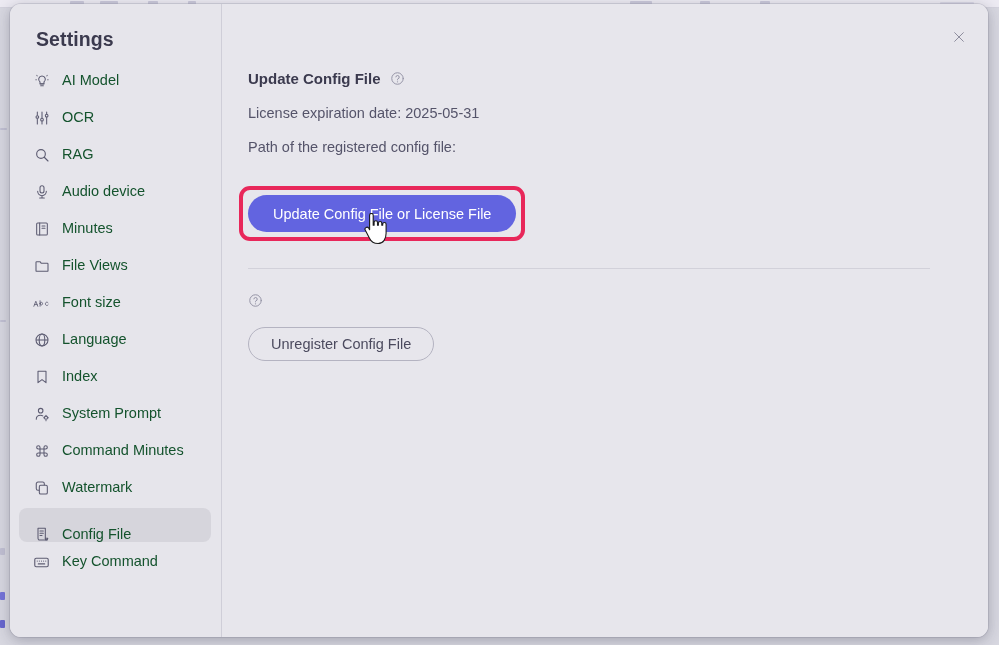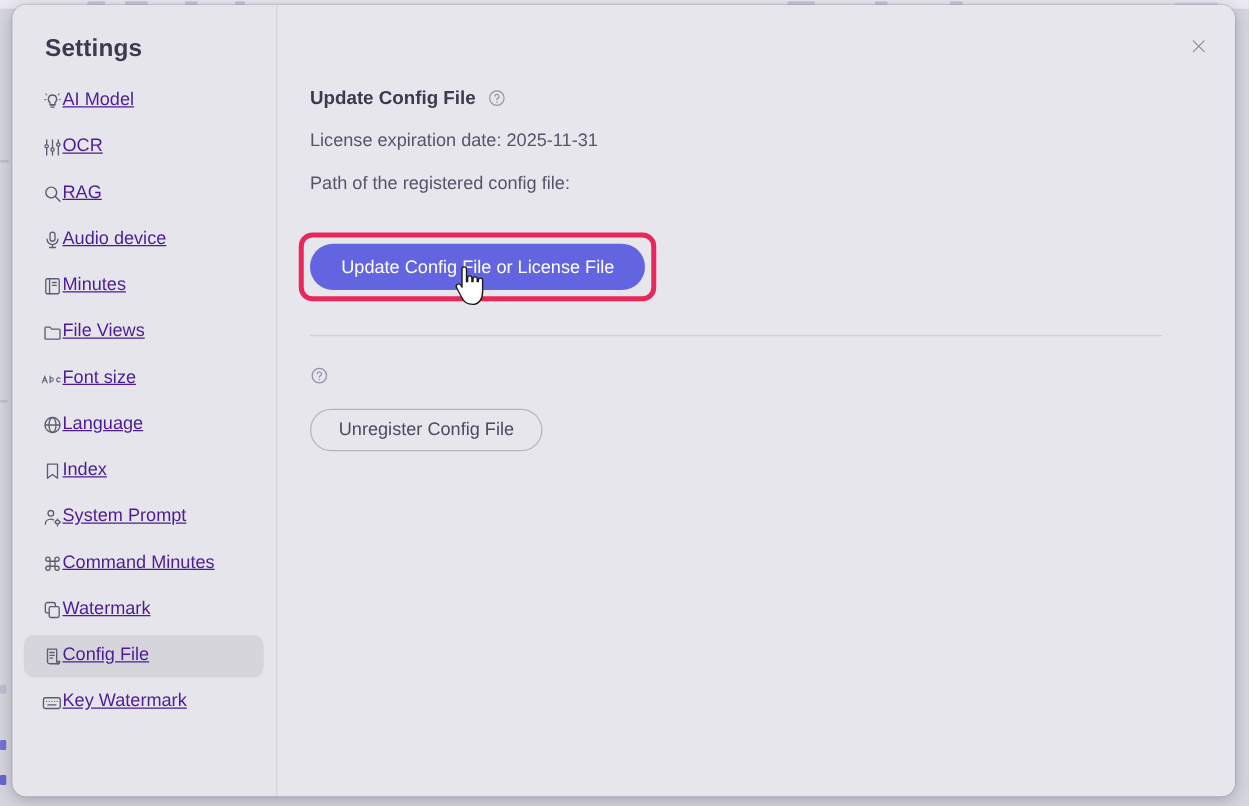--- a/index.html
+++ b/index.html
@@ -63,31 +63,31 @@
   #sidebar-title {
     font-size: 19.5px;
     font-weight: bold;
     color: #3b3a4e;
     padding: 0 0 10px 26px;
     letter-spacing: .1px;
   }
   .nav-item {
     display: flex;
     align-items: center;
+    gap: 12px;
     height: 34px;
     margin: 3px 10px 3px 9px;
     padding-left: 14px;
     border-radius: 8px;
-    color: #4c1d95;
+    color: #14532d;
     font-size: 14.5px;
     cursor: pointer;
     user-select: none;
-    text-decoration: underline;
-  }
-  .nav-item.is-selected { background: #d6d5dc; }
+  }
+  .nav-item.is-selected { background: #d6d5dc; align-items: flex-end; }
   .nav-icon {
     width: 17px; height: 17px;
     flex: 0 0 17px;
     display: flex; align-items: center; justify-content: center;
     color: #5d5c72;
   }
   .nav-icon svg { display: block; }
   .nav-label { line-height: 1; padding-bottom: 1px; }
 
   
@@ -353,21 +353,21 @@
       <span class="nav-label">Config File</span>
     </div>
 
     <div class="nav-item">
       <span class="nav-icon">
         <svg width="17" height="17" viewBox="0 0 24 24" fill="none" stroke="currentColor" stroke-width="1.6" stroke-linecap="round">
           <rect x="2.5" y="6" width="19" height="12" rx="2"></rect>
           <path d="M6 10h.01M9 10h.01M12 10h.01M15 10h.01M18 10h.01M7.5 14h9"></path>
         </svg>
       </span>
-      <span class="nav-label">Key Watermark</span>
+      <span class="nav-label">Key Command</span>
     </div>
   </nav>
 
   <section id="main-panel">
 
     <div id="close-button">
       <svg width="16" height="16" viewBox="0 0 24 24" fill="none" stroke="currentColor" stroke-width="1.5" stroke-linecap="round">
         <path d="M5.5 5.5l13 13M18.5 5.5l-13 13"></path>
       </svg>
     </div>
@@ -377,21 +377,21 @@
         <span>Update Config File</span>
         <span class="help-icon" title="help">
           <svg width="15" height="15" viewBox="0 0 24 24" fill="none" stroke="currentColor" stroke-width="1.6" stroke-linecap="round">
             <circle cx="12" cy="12" r="9.2"></circle>
             <path d="M9.4 9.4a2.7 2.7 0 1 1 3.3 3.1c-.5.2-.7.6-.7 1.1v.6"></path>
             <path d="M12 17.2h.01" stroke-width="2"></path>
           </svg>
         </span>
       </div>
 
-      <div class="body-line">License expiration date: 2025-11-31</div>
+      <div class="body-line">License expiration date: 2025-05-31</div>
       <div class="body-line">Path of the registered config file:</div>
 
       <div id="primary-action-wrap">
         <div id="highlight-ring"></div>
         <button id="primary-action-button">Update Config File or License File</button>
       </div>
     </div>
 
     <div id="section-divider"></div>
 

